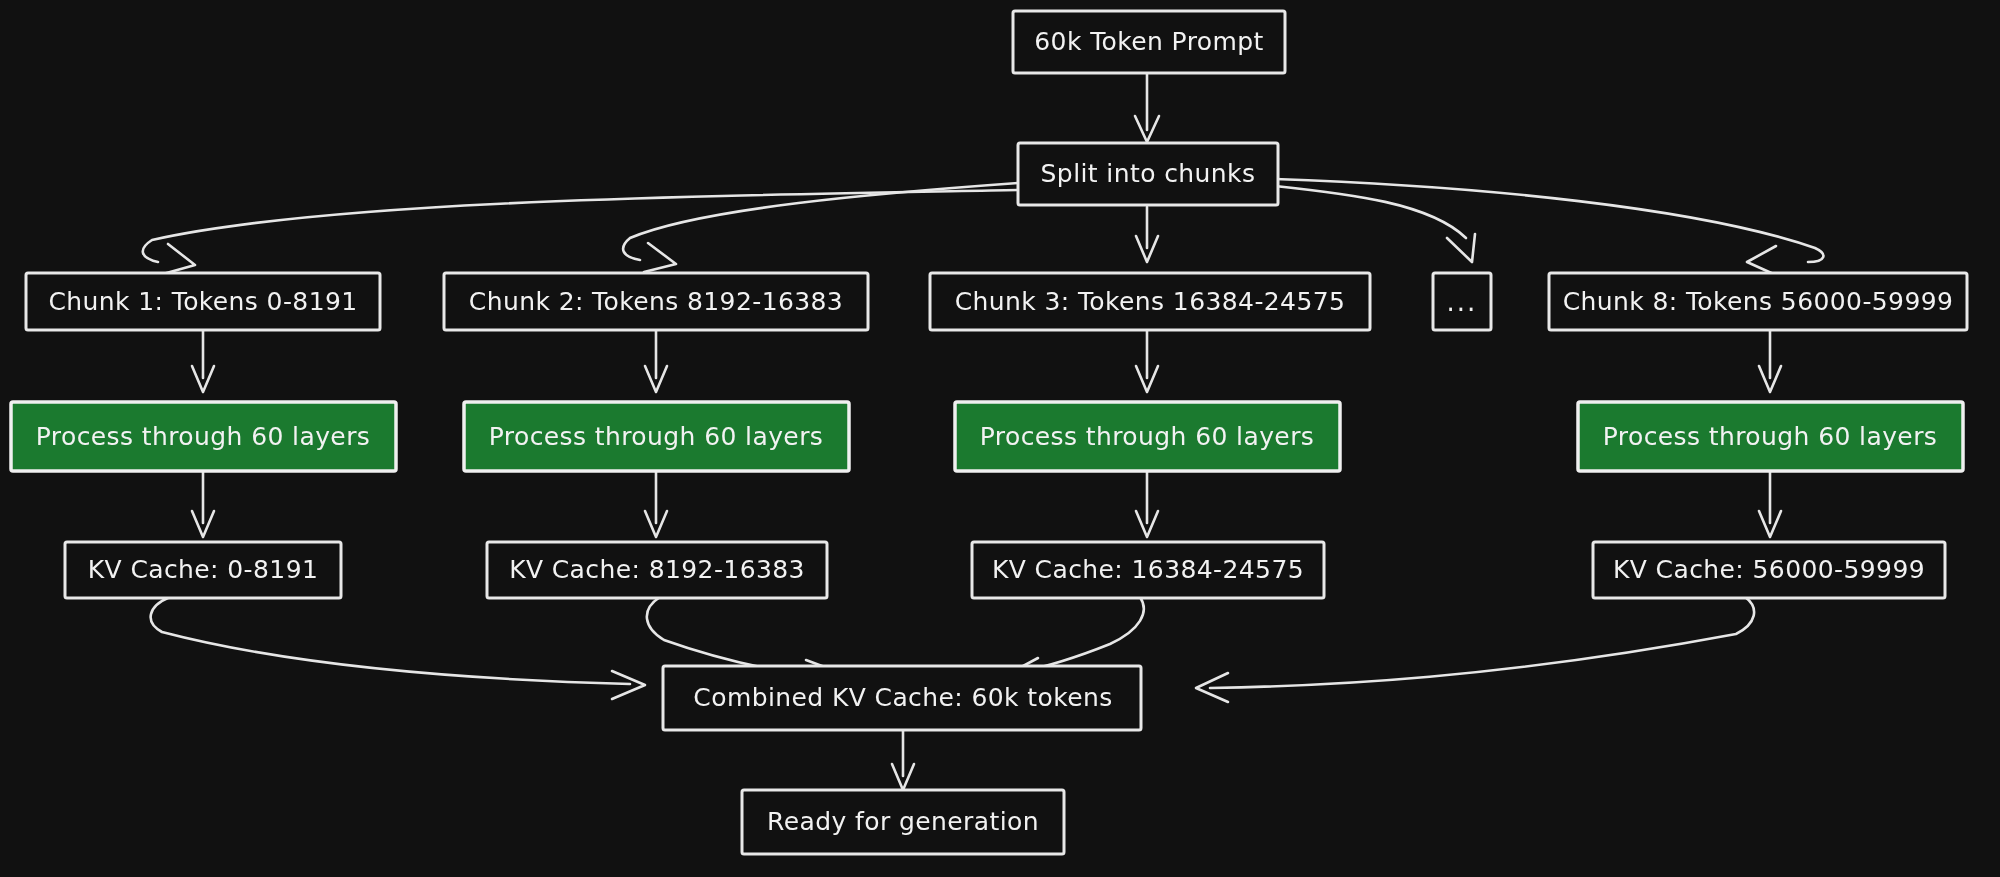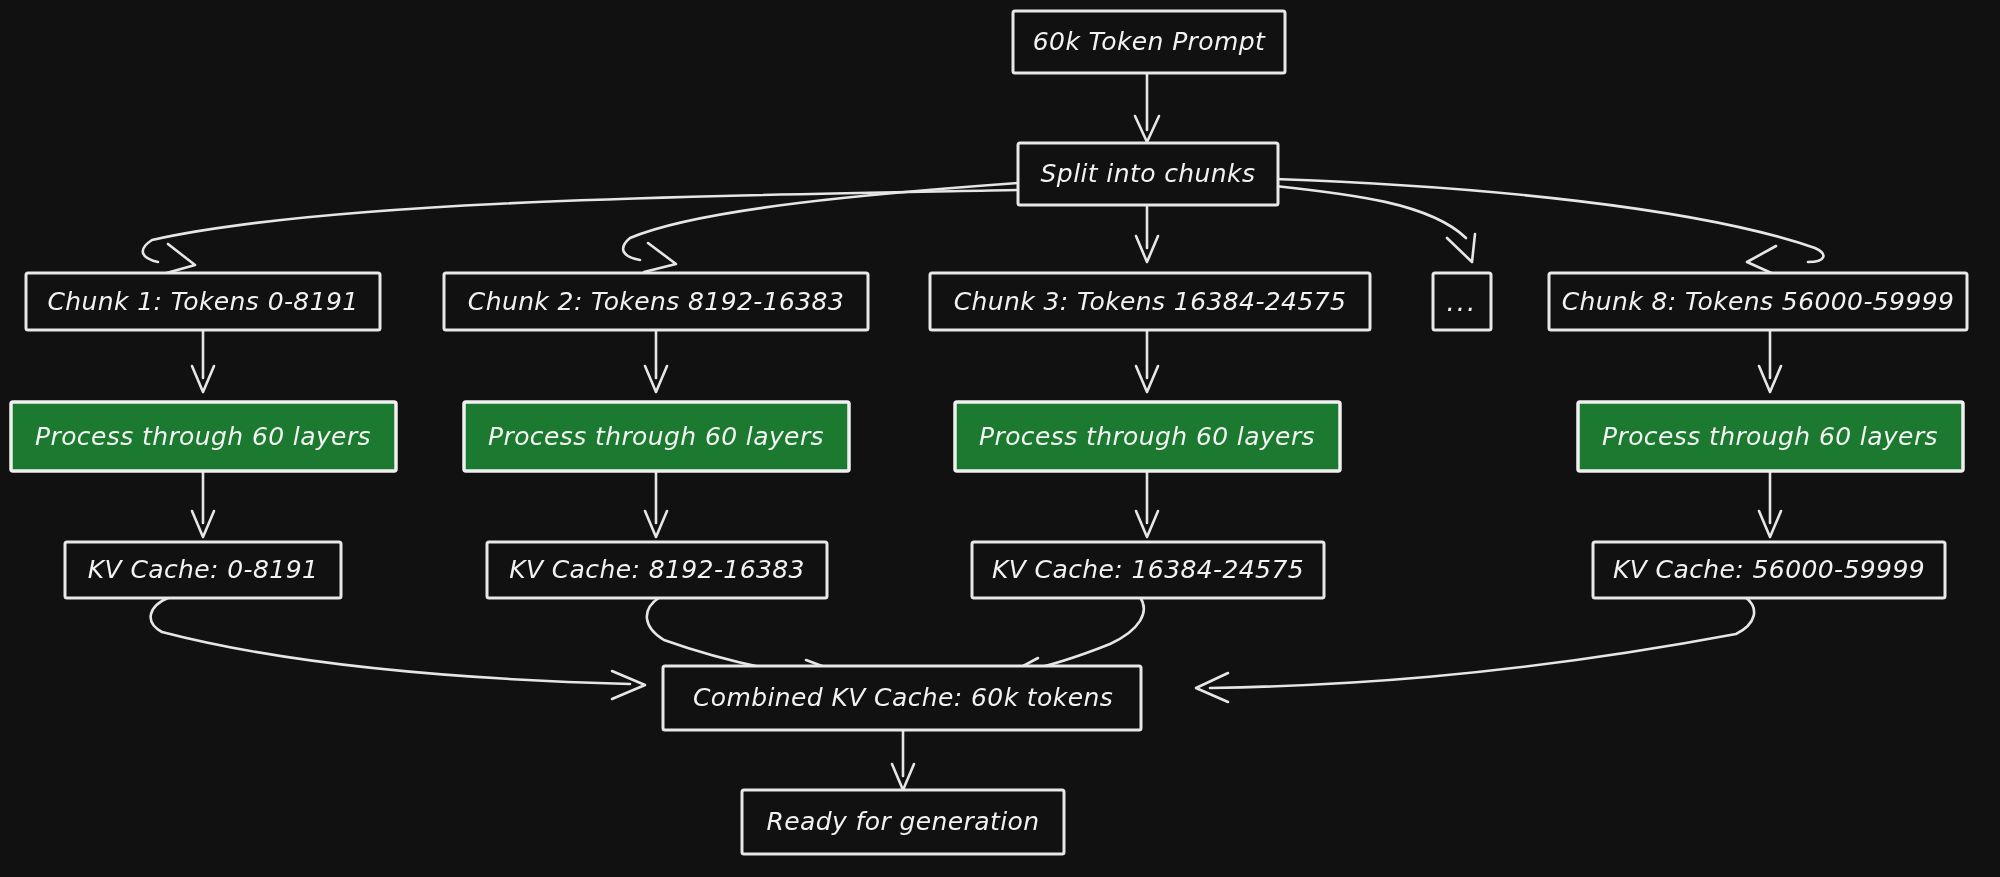--- a/index.html
+++ b/index.html
@@ -11,21 +11,20 @@
     width: 2000px;
     height: 877px;
     overflow: hidden;
     font-family: "DejaVu Sans", sans-serif;
   }
   #diagram-root {
     position: relative;
     width: 2000px;
     height: 877px;
     background: #111111;
-    font-style: italic;
   }
   svg#flow {
     position: absolute;
     top: 0;
     left: 0;
     width: 2000px;
     height: 877px;
     display: block;
   }
   .node-rect {

